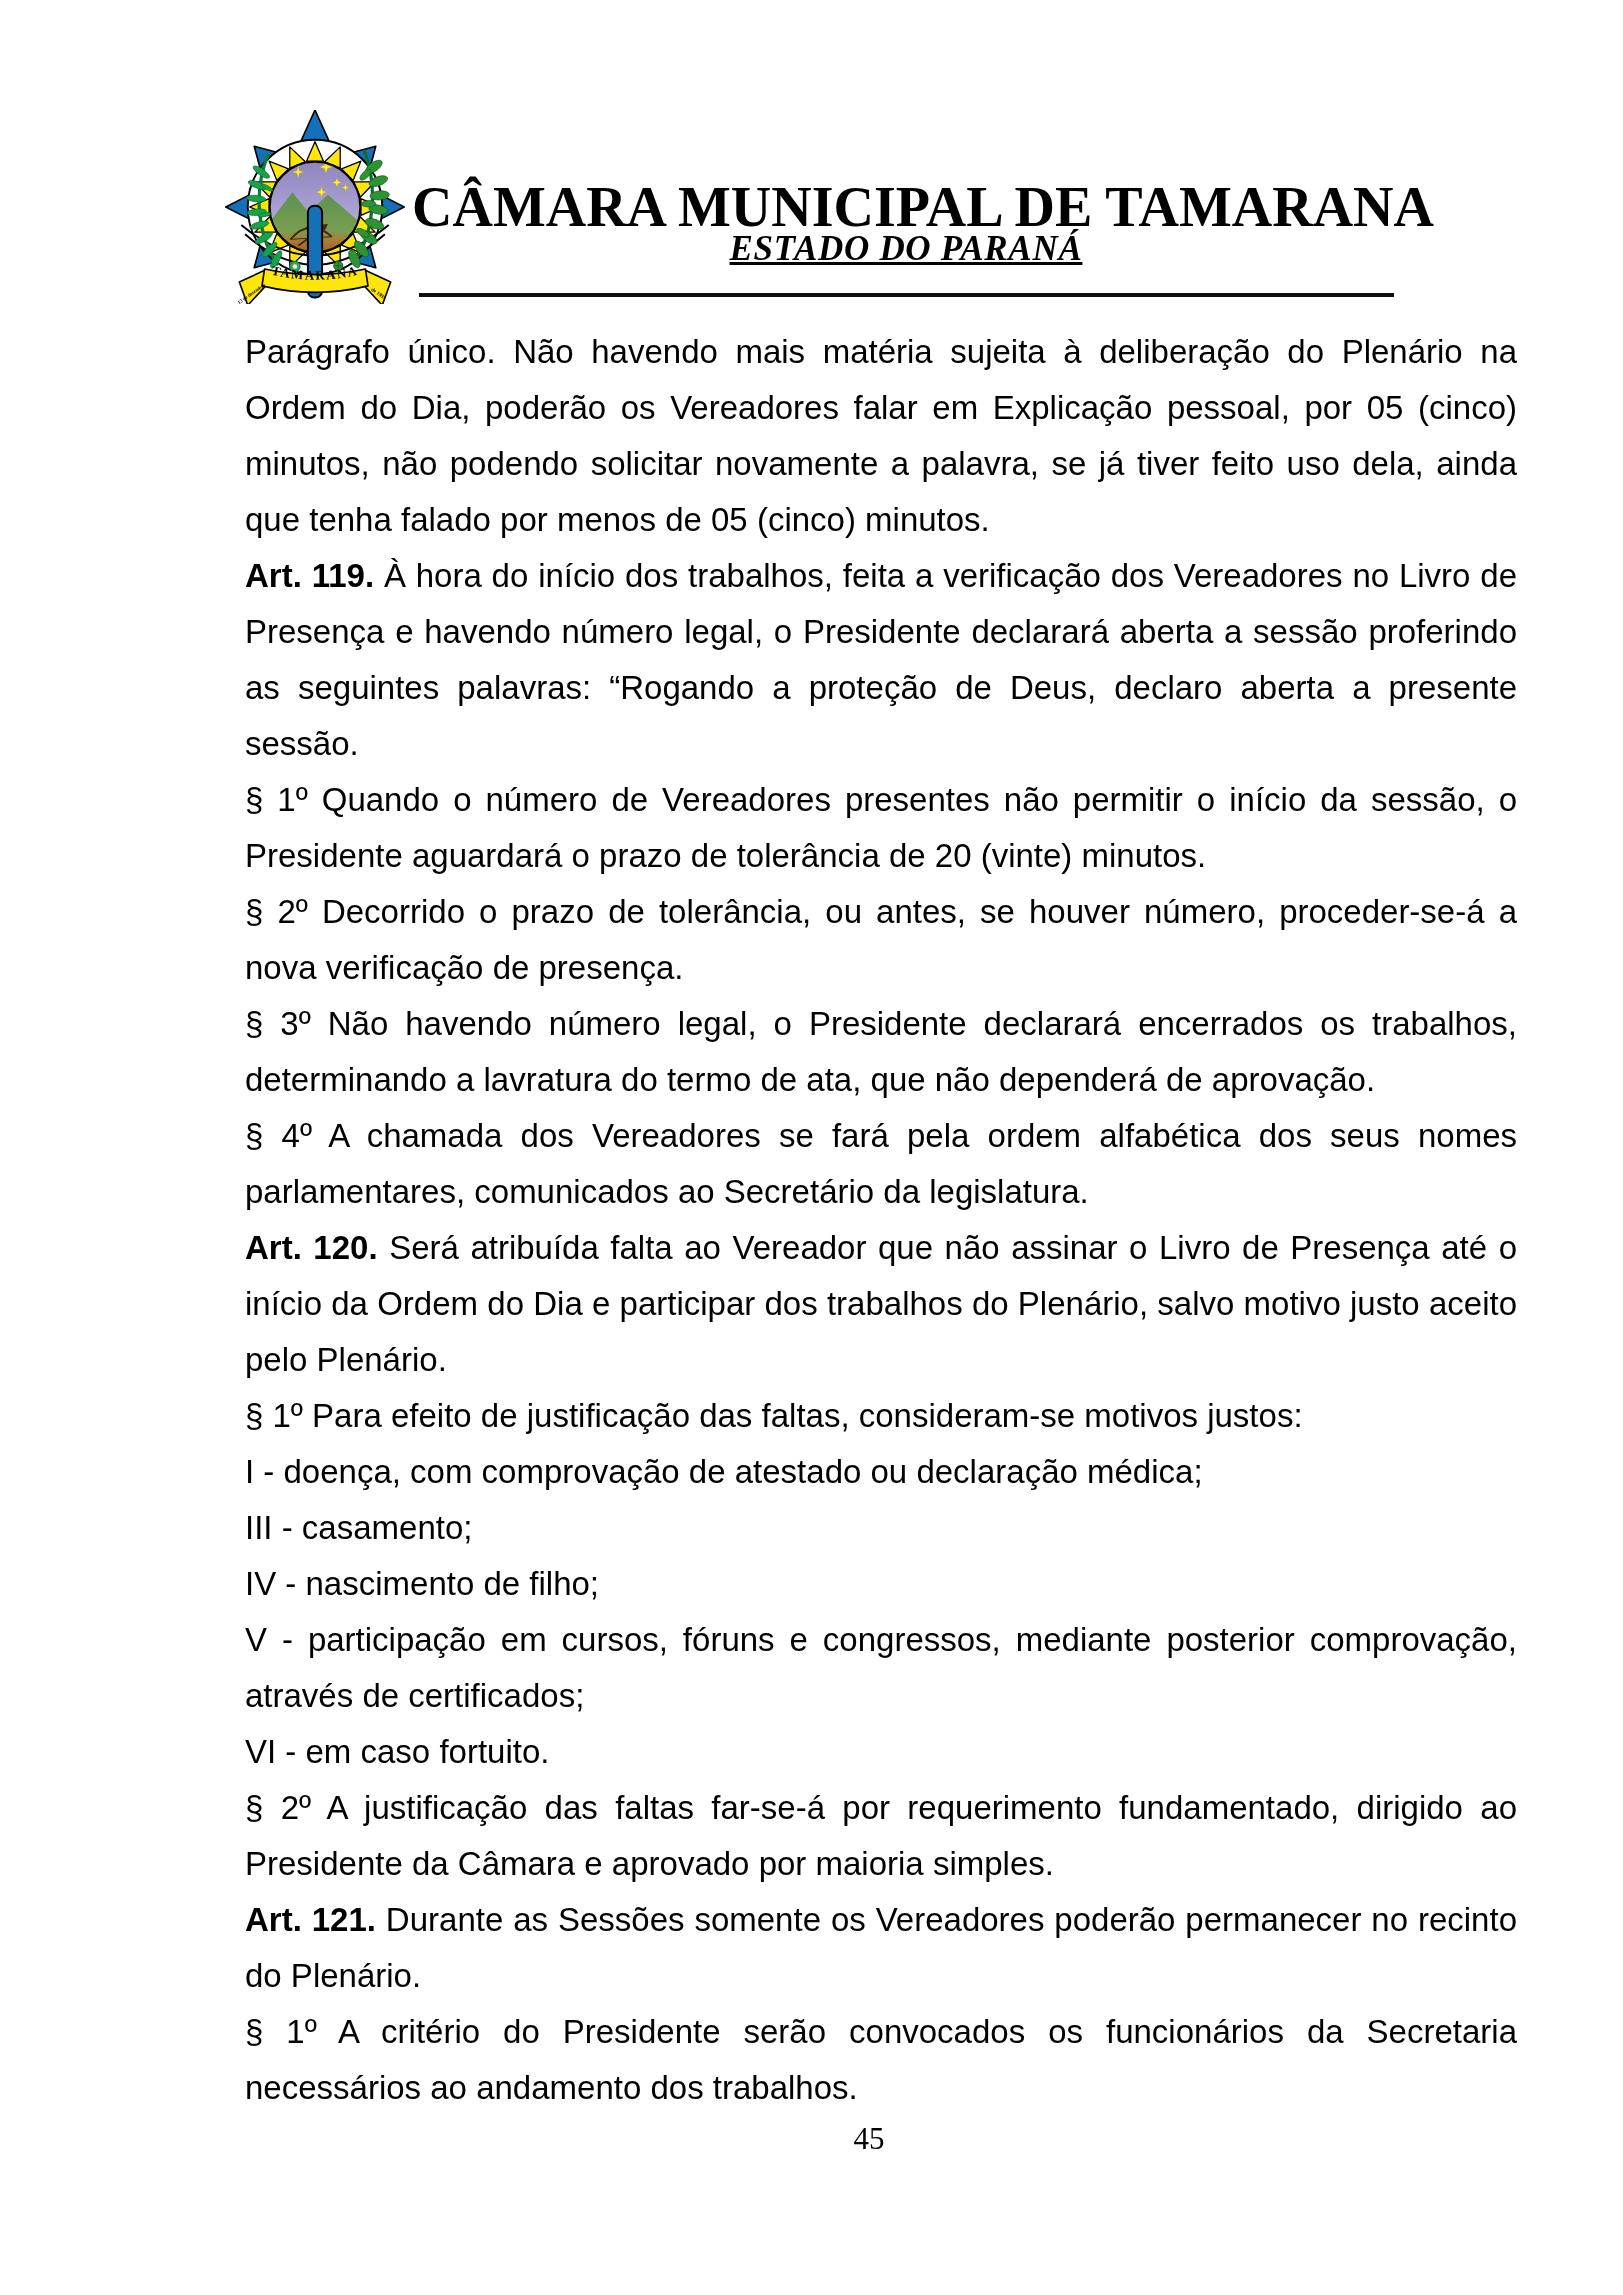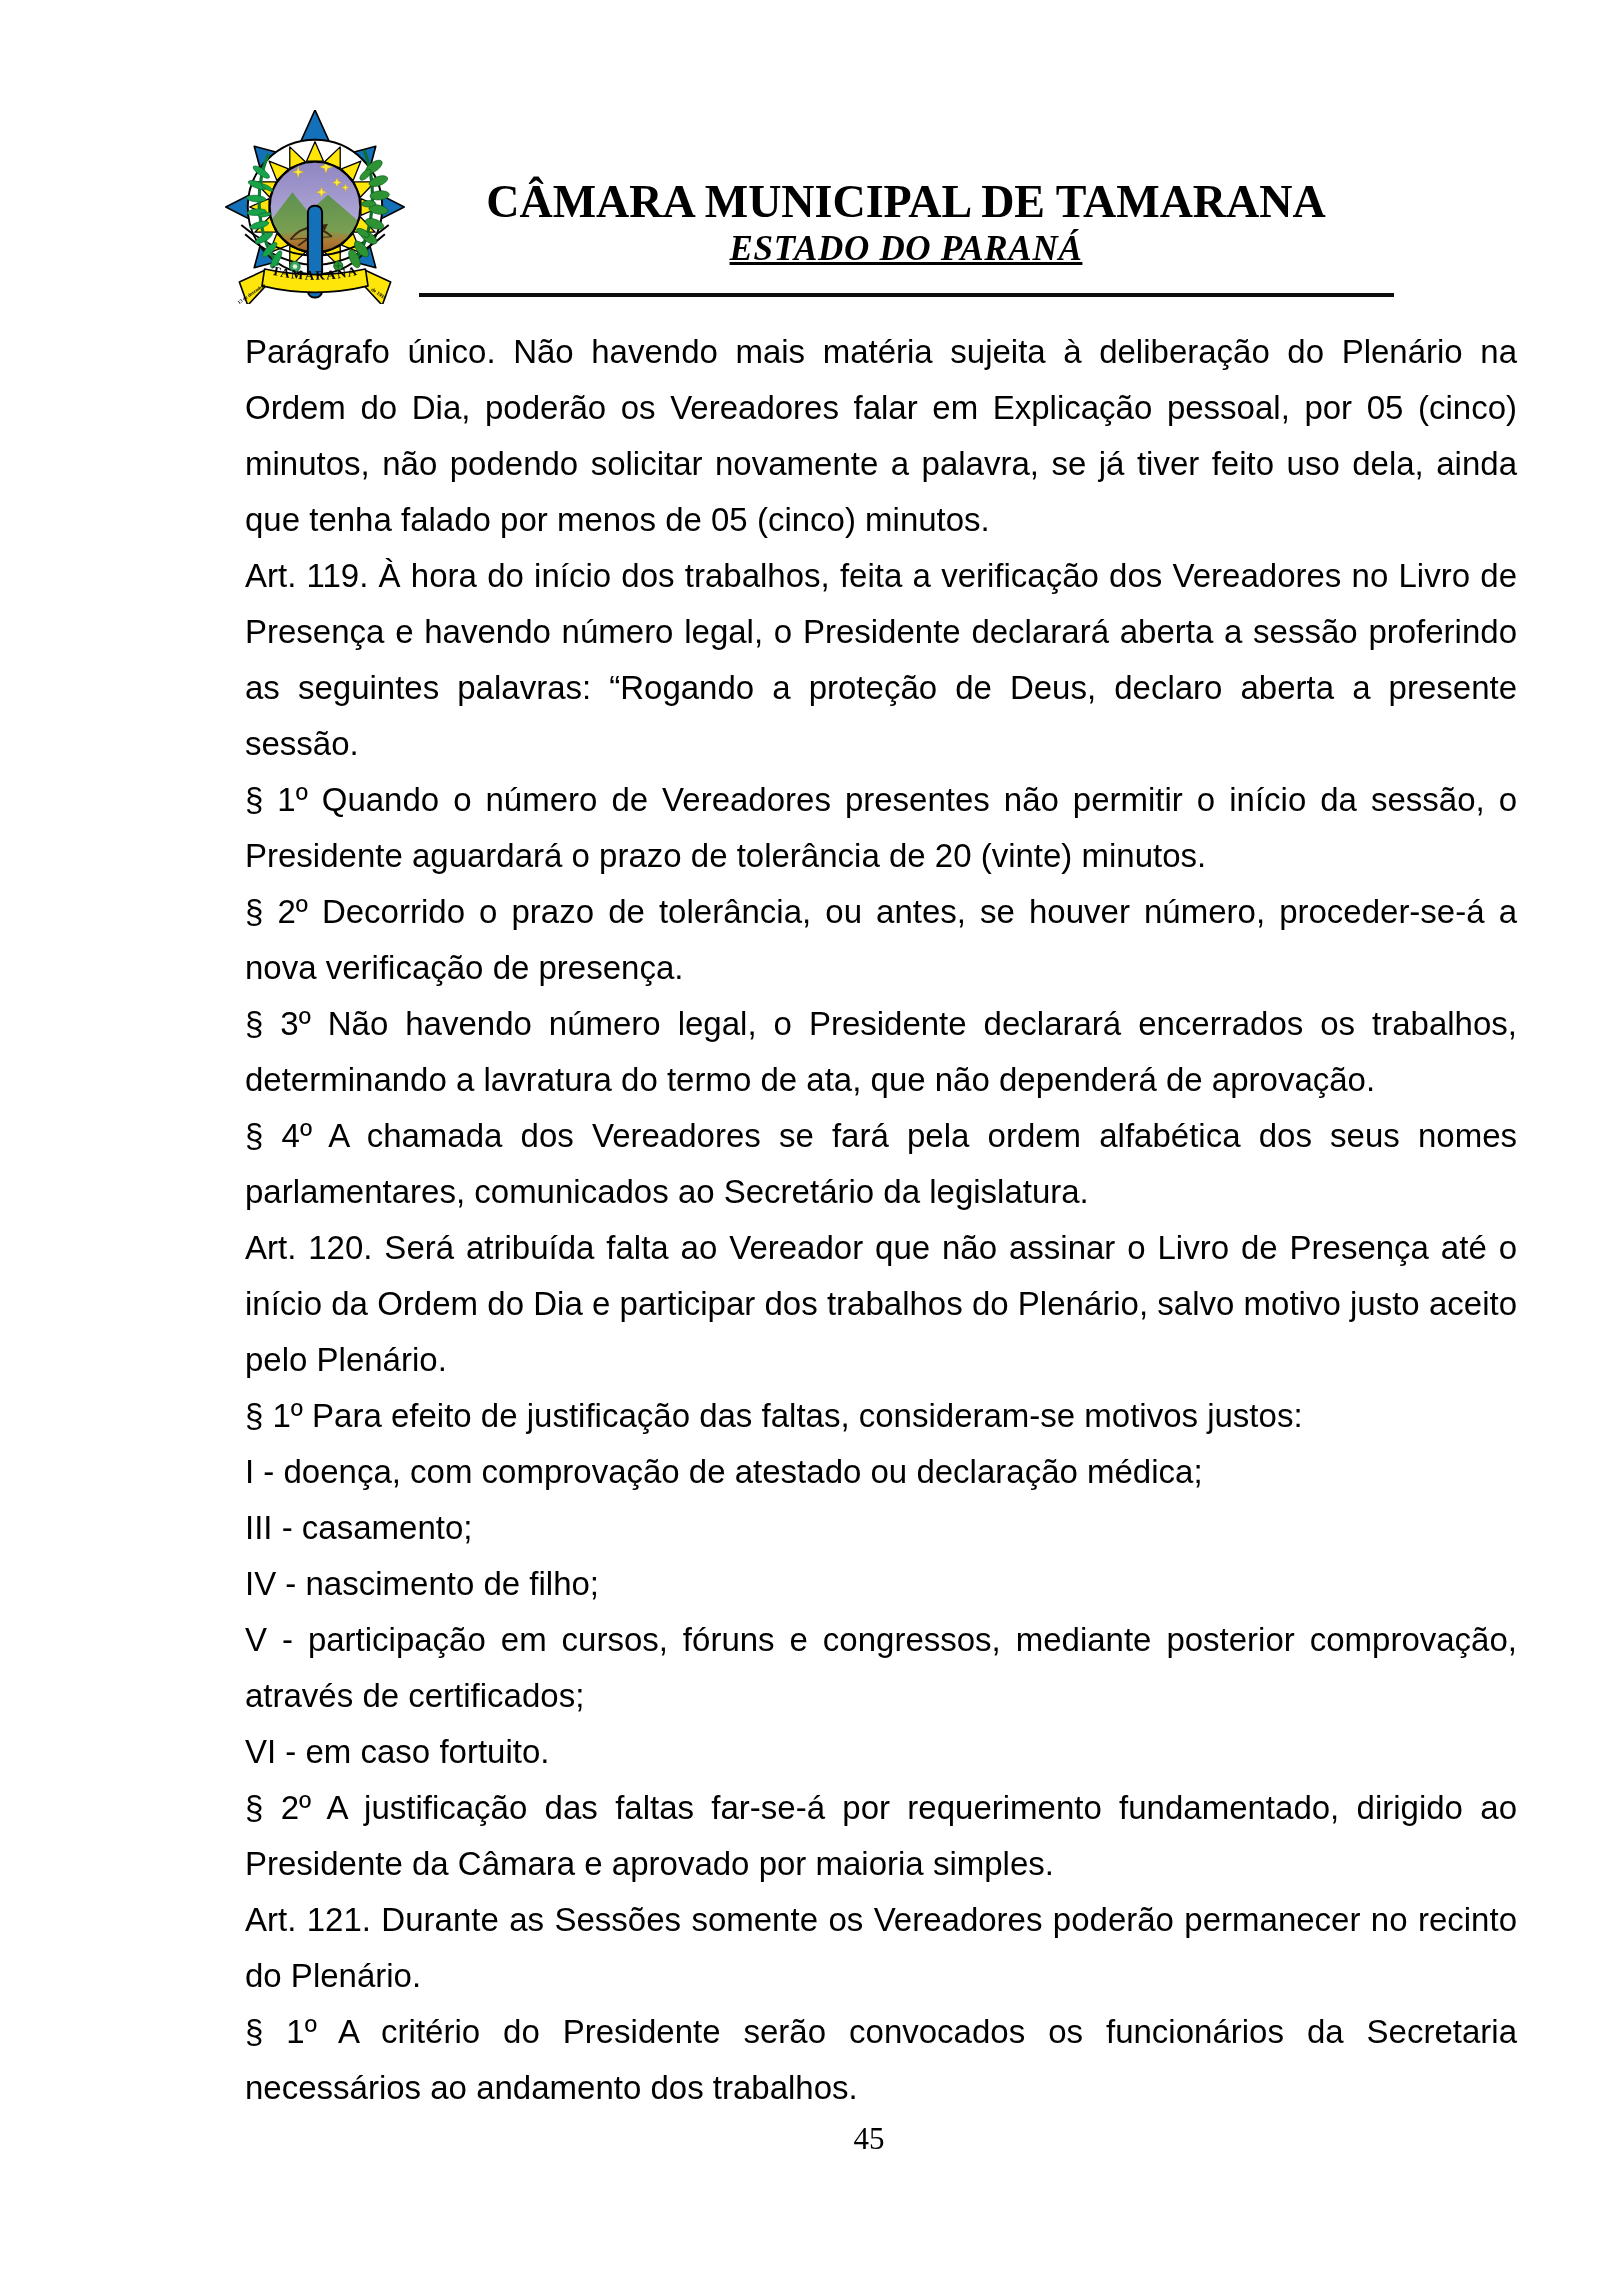--- a/index.html
+++ b/index.html
@@ -1,29 +1,29 @@
 <!DOCTYPE html>
 <html style="font-size:10.5px"><head>
 <meta charset="utf-8">
 <style>
   html,body{margin:0;padding:0;background:#e8e8e8;}
   .sheet{position:relative;width:1623px;height:2295px;background:#ffffff;overflow:hidden;
          font-family:"Liberation Sans","DejaVu Sans",sans-serif;color:#000;}
   .logo{position:absolute;left:218px;top:110px;width:194px;height:194px;}
-  .hdr-title{position:absolute;left:412px;top:175px;width:988px;text-align:center;
-         font-family:"Liberation Serif","DejaVu Serif",serif;font-weight:700;font-size:46px;
+  .hdr-title{position:absolute;left:412px;top:175px;width:988px;
+         font-family:"Liberation Serif","DejaVu Serif",serif;font-weight:700;font-size:56px;
          letter-spacing:0px;white-space:nowrap;}
   .hdr-subtitle{position:absolute;left:412px;top:229px;width:988px;text-align:center;
          font-family:"Liberation Serif","DejaVu Serif",serif;font-weight:700;font-style:italic;
          font-size:35px;letter-spacing:0.7px;white-space:nowrap;text-decoration:underline;}
   .hdr-rule{position:absolute;left:419px;top:293px;width:975px;height:3.9px;background:#0d0d0d;}
   .doc-body{position:absolute;left:245px;top:324px;width:1272px;
          font-size:33px;line-height:56px;text-align:justify;}
   .doc-body p{margin:0;padding:0;}
-  .lead{font-weight:400;}
+  .lead{font-weight:700;}
   .page-number{position:absolute;left:233px;top:2121px;width:1272px;text-align:center;
          font-family:"Liberation Serif","DejaVu Serif",serif;font-size:31px;}
 </style>
 </head>
 <body>
 
 <div class="sheet">
 
   <svg class="logo" viewBox="0 0 300 300" xmlns="http://www.w3.org/2000/svg" aria-hidden="true">
     <defs>

